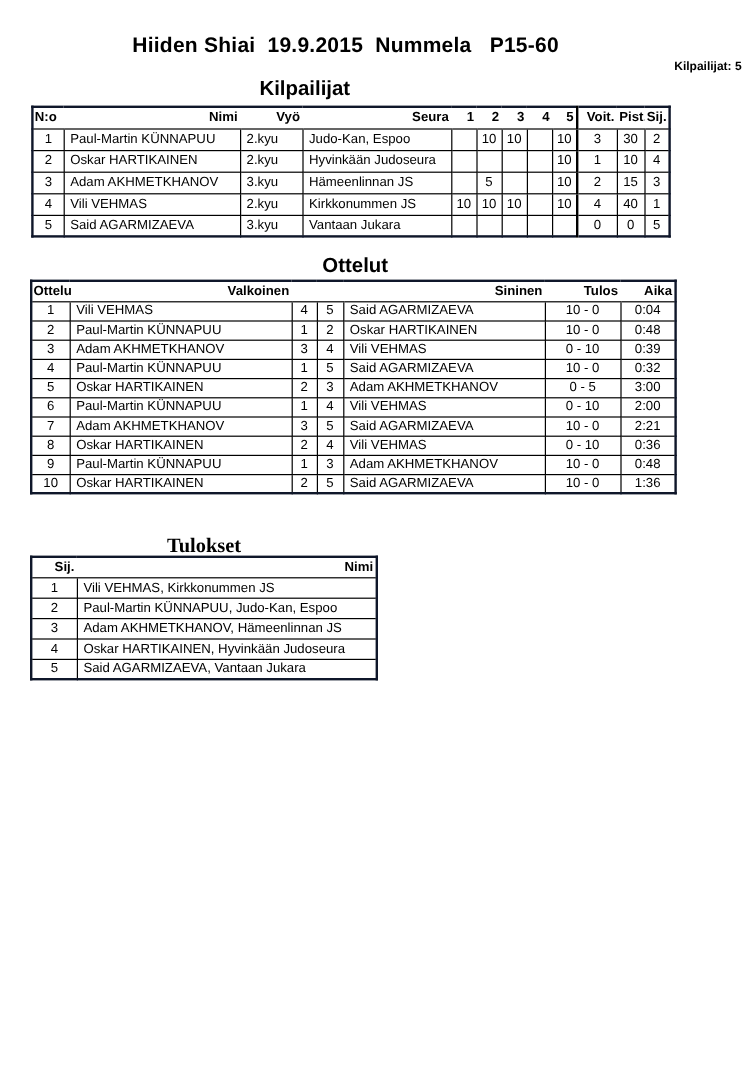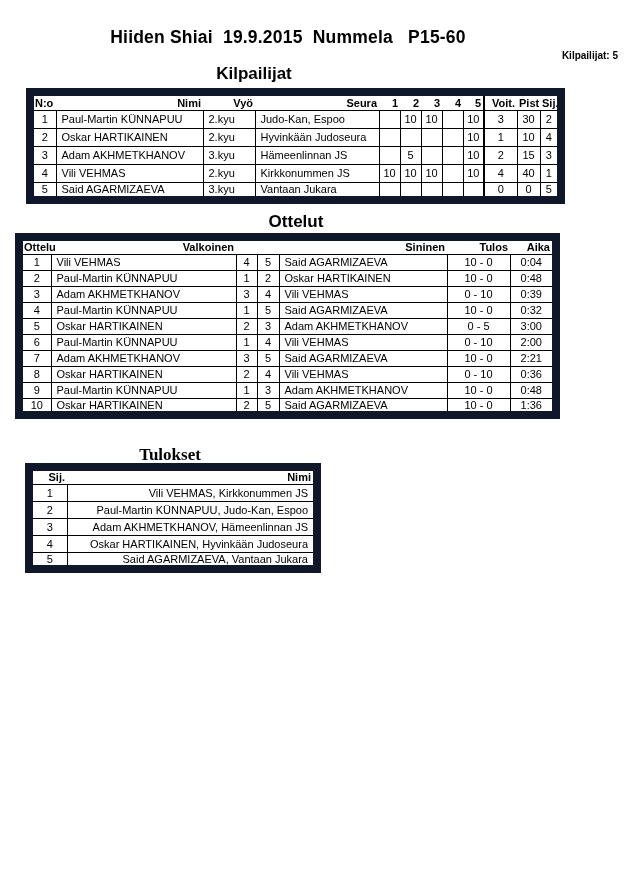--- a/index.html
+++ b/index.html
@@ -18,47 +18,47 @@
   .section-heading{
     position:absolute;transform:translateX(-50%);
     font-size:17px;font-weight:bold;white-space:nowrap;
   }
   #h1{left:254px;top:64px;}
   #h2{left:296px;top:212px;}
   #h3{left:170px;top:445px;font-family:Liberation Serif, serif;}
 
   table{
     position:absolute;border-collapse:collapse;table-layout:fixed;
-    font-size:11px;background:#fff;border:8px solid #0f172a;
+    font-size:11px;background:#fff;border:2px solid #0f172a;
   }
   th,td{
     overflow:hidden;white-space:nowrap;vertical-align:middle;
     font-weight:normal;padding:0 2px;box-sizing:border-box;
   }
   th{border:none;border-bottom:1px solid #000;font-weight:bold;text-align:right;}
   td{border:1px solid #000;text-align:center;}
 
   
   #t1{left:26px;top:88px;width:531px;}
   #t1 th,#t1 td{height:18px;}
   #t1 td:nth-child(2),#t1 td:nth-child(3),#t1 td:nth-child(4){text-align:left;padding:0 5px;}
   #t1 th:nth-child(1){text-align:left;overflow:visible;padding:0 1px;}
   #t1 th:nth-child(10),#t1 td:nth-child(10){border-left:2px solid #000;margin-top:29px;}
 
   
-  #t2{left:15px;top:233px;width:537px;}
+  #t2{left:25px;top:233px;width:537px;}
   #t2 th{height:17px;}
   #t2 td{height:16px;}
   #t2 td:nth-child(2),#t2 td:nth-child(5){text-align:left;padding:0 5px;}
   #t2 th:nth-child(1){text-align:left;overflow:visible;padding:0 1px;}
 
   
   #t3{left:25px;top:463px;width:288px;}
   #t3 th,#t3 td{height:17px;}
-  #t3 td:nth-child(2){text-align:right;padding:0 5px;}
+  #t3 td:nth-child(2){text-align:left;padding:0 5px;}
 </style>
 </head>
 <body>
 
 <div class="title">Hiiden Shiai  19.9.2015  Nummela   P15-60</div>
 <div class="count">Kilpailijat: 5</div>
 
 <div id="h1" class="section-heading">Kilpailijat</div>
 <table id="t1">
   <colgroup>

